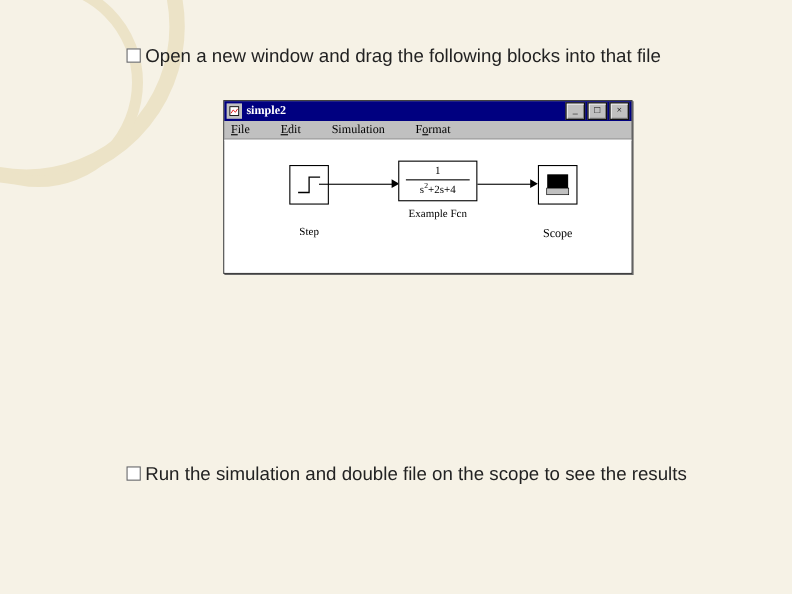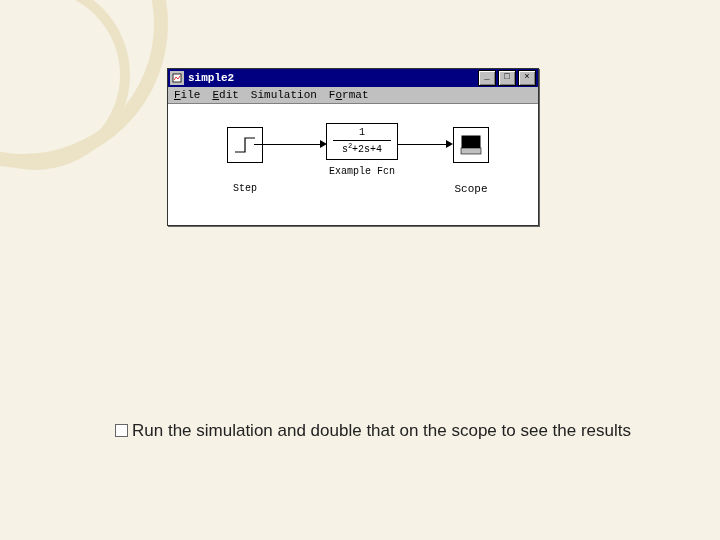--- a/index.html
+++ b/index.html
@@ -54,24 +54,24 @@
     width: 11px;
     height: 11px;
     border: 1px solid #666;
     background: #fff;
     margin-right: 4px;
     position: relative;
     top: 1px;
   }
 
   .sim-window {
-    margin: 28px 0 30px 52px;
+    margin: 28px 0 30px 88px;
     width: 370px;
     border: 1px solid #333;
-    font-family: Liberation Mono, monospace;
+    font-family: Liberation Serif, serif;
     font-size: 11px;
     background: #c0c0c0;
     box-shadow: 1px 1px 0 #666;
   }
   .titlebar {
     background: #000080;
     color: #fff;
     display: flex;
     align-items: center;
     height: 18px;
@@ -100,21 +100,21 @@
     box-shadow: inset 1px 1px 0 #fff, inset -1px -1px 0 #808080;
     font-size: 9px;
     line-height: 12px;
     text-align: center;
     color: #000;
   }
   .menubar {
     background: #c0c0c0;
     padding: 2px 6px;
     display: flex;
-    gap: 12px;
+    gap: 28px;
     border-bottom: 1px solid #808080;
   }
   .menubar span { color: #000; }
   .menubar .ul { text-decoration: underline; }
   .canvas {
     background: #fff;
     height: 120px;
     position: relative;
     border-top: 1px solid #fff;
   }
@@ -179,20 +179,23 @@
   }
 </style>
 </head>
 <body>
 
 <div class="bg-circle large"></div>
 <div class="bg-circle small"></div>
 
 <div class="content">
 
+  <div class="bullet-row">
+    <span class="bullet-box"></span><span>Open</span><span> a new window and drag the following blocks into that file</span>
+  </div>
 
   <div class="sim-window">
     <div class="titlebar">
       <span class="icon">
         <svg viewBox="0 0 10 10">
             <rect x="1" y="1" width="8" height="8" fill="#fff" stroke="#000" stroke-width="0.8"></rect>
             <path d="M2 7 L4 4 L6 6 L8 3" stroke="#d00" stroke-width="0.8" fill="none"></path>
           </svg>
       </span>
       <span class="caption">simple2</span>
@@ -243,14 +246,14 @@
           </svg>
         </div>
         <div class="scope-label">Scope</div>
       </div>
 
     </div>
   </div>
 </div>
 
 <div class="bottom-bullet">
-  <span class="bullet-box"></span><span>Run</span><span> the simulation and double that on the scope to see the results</span>
+  <span class="bullet-box"></span><span>Run</span><span> the simulation and double file on the scope to see the results</span>
 </div>
 
 </body></html>

